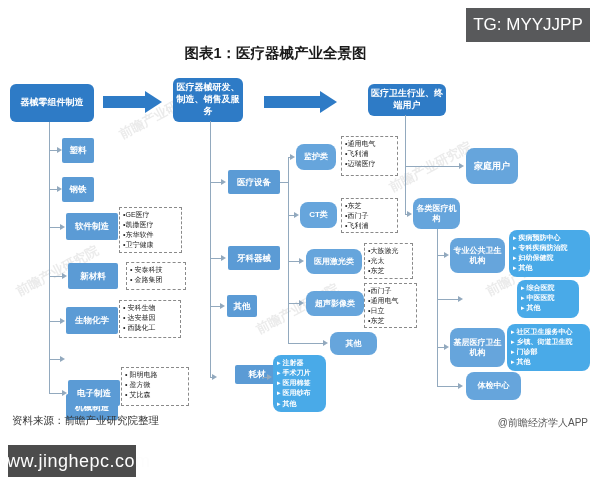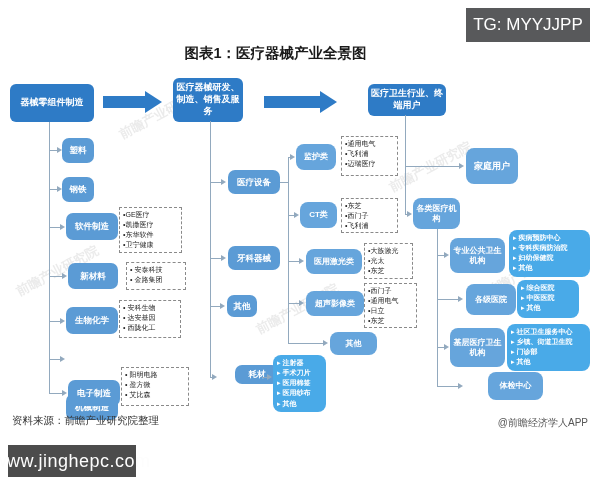--- a/index.html
+++ b/index.html
@@ -1,21 +1,21 @@
 <!DOCTYPE html>
 <html><head>
 <meta charset="utf-8">
 <style>
   html,body{margin:0;padding:0;}
   #canvas{position:relative;width:600px;height:480px;background:#ffffff;overflow:hidden;
           font-family:"Liberation Sans","DejaVu Sans",sans-serif;}
   .box{position:absolute;box-sizing:border-box;color:#fff;display:flex;align-items:center;
        justify-content:center;text-align:center;}
   .deep{background:#2e7bc6;border-radius:6px;font-weight:bold;font-size:9px;line-height:1.3;padding:2px;}
-  .cat{background:#5b9bd5;border-radius:7px;font-weight:bold;font-size:8.5px;line-height:1.2;padding:1px;}
+  .cat{background:#5b9bd5;border-radius:2px;font-weight:bold;font-size:8.5px;line-height:1.2;padding:1px;}
   .leaf{background:#66a5dc;border-radius:8px;font-weight:bold;font-size:8px;line-height:1.2;padding:1px;}
   .dlist{position:absolute;box-sizing:border-box;border:1px dashed #8a8a8a;background:#fff;
          color:#222;font-size:7px;line-height:1.45;padding:2px 3px;white-space:nowrap;}
   .blist{position:absolute;box-sizing:border-box;background:#49aae8;border-radius:8px;color:#fff;
          font-size:7px;line-height:1.45;padding:3px 4px;font-weight:bold;white-space:nowrap;}
   .hl{position:absolute;background:#92a9be;height:1px;}
   .vl{position:absolute;background:#92a9be;width:1px;}
   .ah{position:absolute;width:0;height:0;border-top:3px solid transparent;
       border-bottom:3px solid transparent;border-left:5px solid #92a9be;}
   .barrow-body{position:absolute;background:#2e7bc6;height:12px;}
@@ -121,23 +121,22 @@
       <div>▸ 注射器</div>
       <div>▸ 手术刀片</div>
       <div>▸ 医用棉签</div>
       <div>▸ 医用纱布</div>
       <div>▸ 其他</div>
     </div>
 
   <div class="box leaf" style="left:413px;top:198px;width:47px;height:31px;">各类医疗机构</div>
   <div class="box leaf" style="left:466px;top:148px;width:52px;height:36px;font-size:9px;">家庭用户</div>
   <div class="box leaf" style="left:450px;top:238px;width:55px;height:35px;">专业公共卫生机构</div>
-  <div class="box leaf" style="left:466px;top:284px;width:50px;height:31px;">各级医院</div>
   <div class="box leaf" style="left:450px;top:328px;width:55px;height:39px;">基层医疗卫生机构</div>
-  <div class="box leaf" style="left:466px;top:372px;width:55px;height:28px;margin-left:22px;">体检中心</div>
+  <div class="box leaf" style="left:466px;top:372px;width:55px;height:28px;">体检中心</div>
 
   <div class="blist" style="left:509px;top:230px;width:81px;height:47px;">
       <div>▸ 疾病预防中心</div>
       <div>▸ 专科疾病防治院</div>
       <div>▸ 妇幼保健院</div>
       <div>▸ 其他</div>
     </div>
   <div class="blist" style="left:517px;top:280px;width:62px;height:38px;">
       <div>▸ 综合医院</div>
       <div>▸ 中医医院</div>

